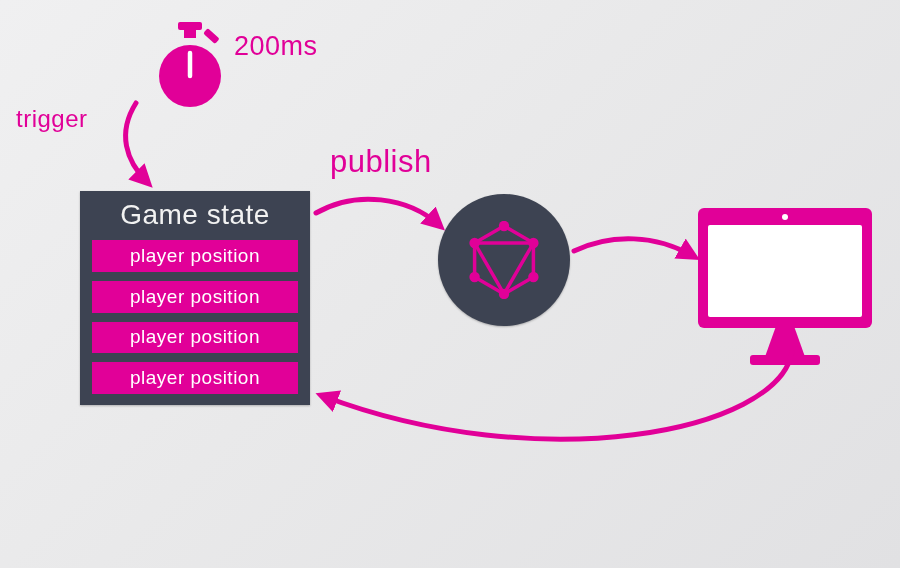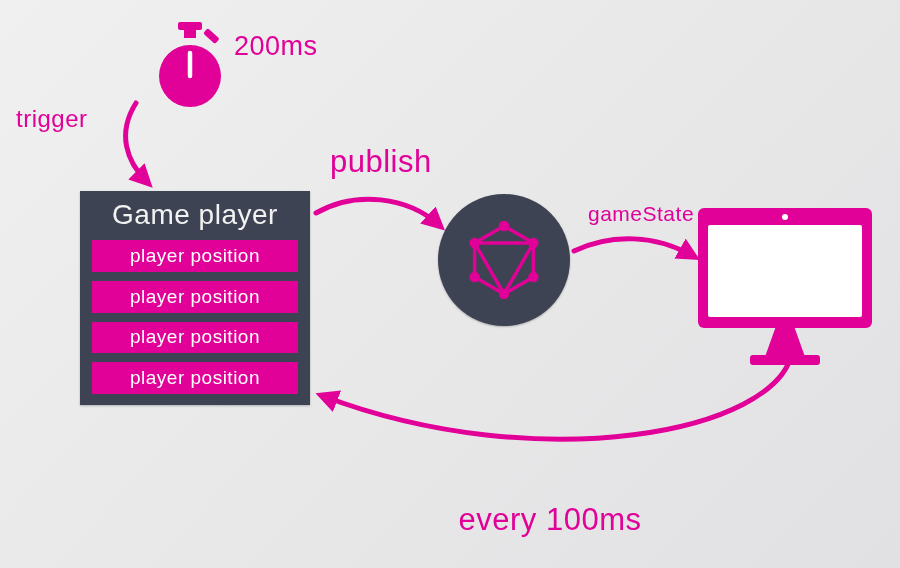--- a/index.html
+++ b/index.html
@@ -88,28 +88,26 @@
         <rect x="50" y="10" width="16" height="7" rx="2"></rect>
       </g>
       <circle cx="36" cy="54" r="31"></circle>
     </g>
     <line x1="36" y1="54" x2="36" y2="31" stroke="#ffffff" stroke-width="4.5" stroke-linecap="round"></line>
   </svg>
 
   <div class="pink-label timer-label">200ms</div>
   <div class="pink-label trigger-label">trigger</div>
   <div class="pink-label publish-label">publish</div>
-  <div class="pink-label gamestate-label">gameState</div>
   <div class="pink-label send-label">
     <br>
-    <span>every 100ms</span>
   </div>
 
   <div class="game-state-box">
-    <div class="game-state-title">Game player</div>
+    <div class="game-state-title">Game state</div>
     <div class="rows">
       <div class="row">player position</div>
       <div class="row">player position</div>
       <div class="row">player position</div>
       <div class="row">player position</div>
     </div>
   </div>
 
   <div class="graphql-circle">
     <svg width="74" height="78" viewBox="0 0 74 78" aria-hidden="true">

